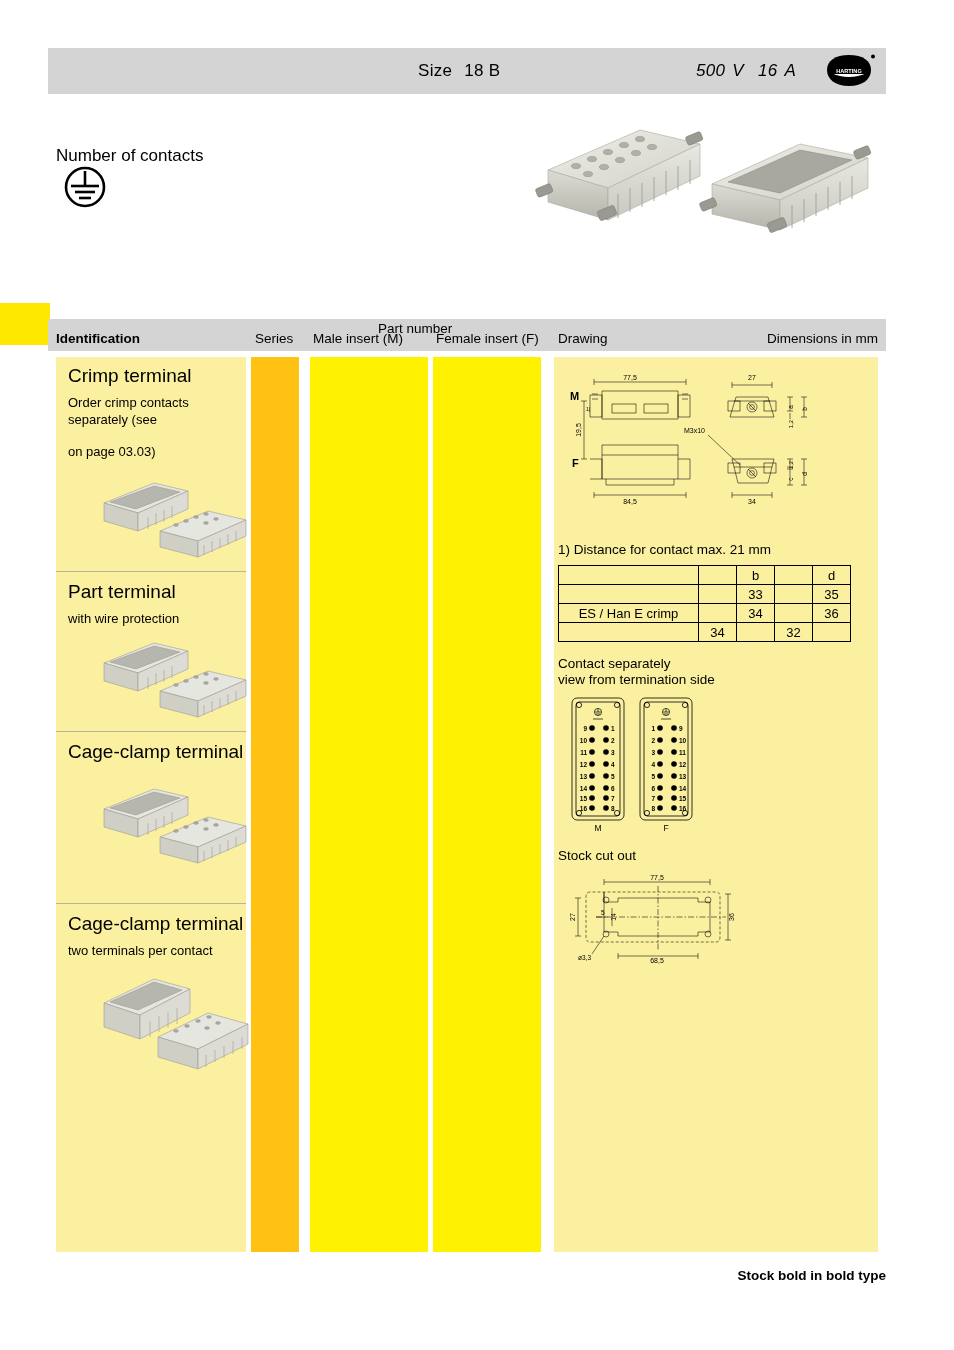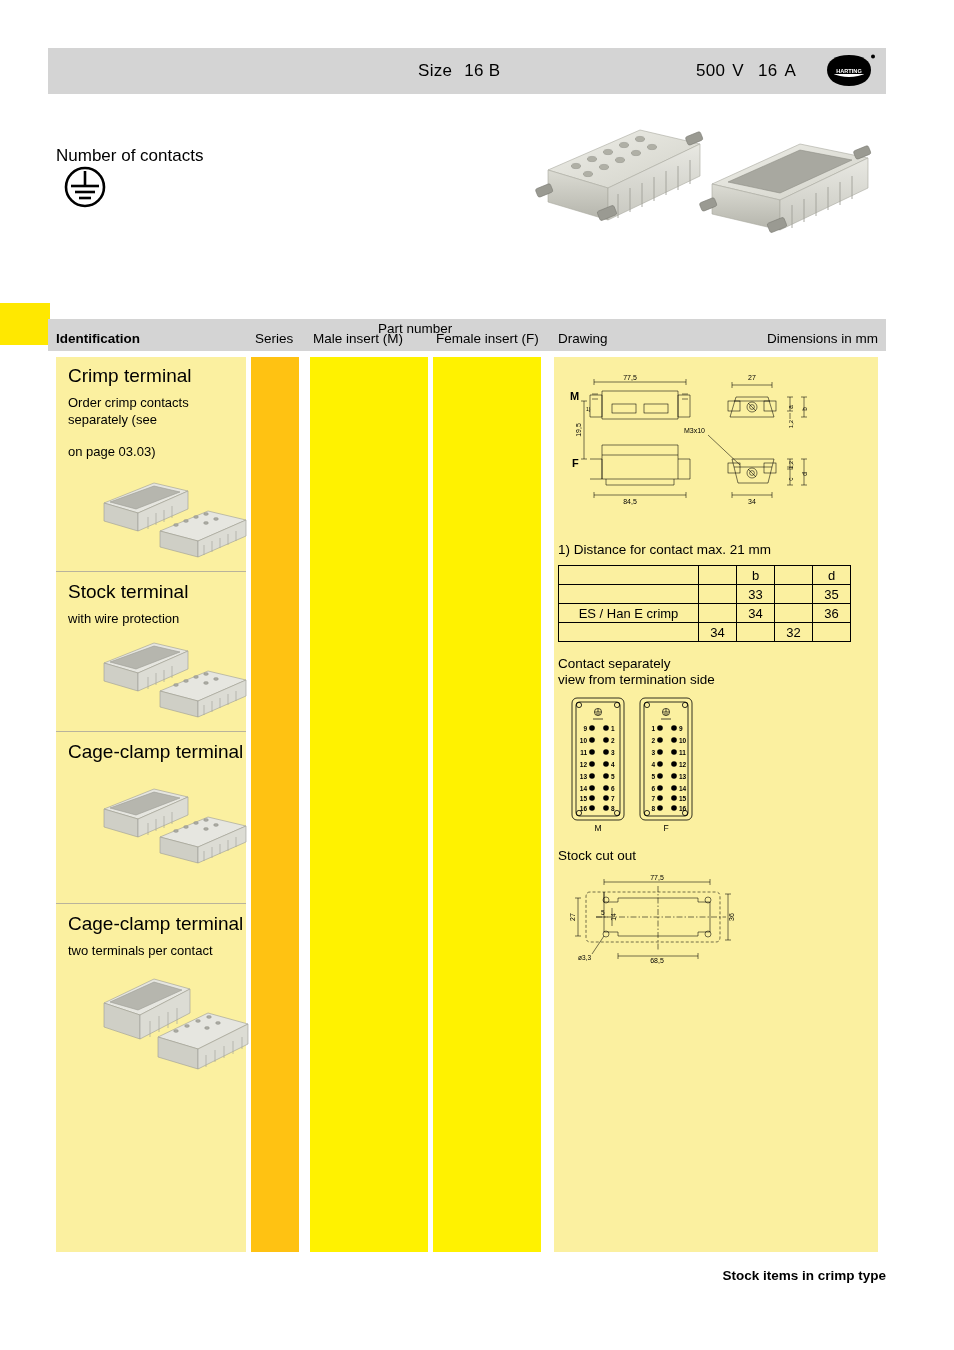--- a/index.html
+++ b/index.html
@@ -20,21 +20,21 @@
     background: #d4d4d4;
     display: flex; align-items: center;
   }
   .hdr-size {
     position: absolute; left: 370px;
     font-size: 17px; letter-spacing: .3px;
   }
   .hdr-size .sp { display: inline-block; width: 12px; }
   .hdr-rating {
     position: absolute; left: 648px;
-    font-size: 17px; letter-spacing: .3px;
+    font-size: 17px; letter-spacing: .3px; font-style: italic;
   }
   .hdr-rating .sp { display: inline-block; width: 7px; }
   .harting-logo {
     position: absolute; right: 8px; top: 5px;
     width: 58px; height: 36px;
   }
 
   
   .noc-label {
     position: absolute; left: 56px; top: 146px;
@@ -125,21 +125,21 @@
   .footer-note {
     position: absolute; right: 68px; top: 1268px;
     font-size: 13.5px; font-weight: bold;
   }
 </style>
 </head>
 <body>
 
 <div class="header-bar">
   <div class="hdr-size">
-    <span>Size</span><span class="sp"></span><span>16 B</span>
+    <span>Size</span><span class="sp"></span><span>18 B</span>
   </div>
   <div class="hdr-rating">
     <span>500</span><span class="sp"></span><span>V</span><span class="sp"></span><span class="sp"></span><span>16</span><span class="sp"></span><span>A</span>
   </div>
   <svg class="harting-logo" viewBox="0 0 58 36">
     <path d="M29 2 C15 2 7 8 7 17 C7 26 15 33 29 33 C43 33 51 26 51 17 C51 8 43 2 29 2 Z" fill="#000"></path>
     <path d="M11 14 Q29 22 47 14 L47 20 Q29 28 11 20 Z" fill="#fff"></path>
     <rect x="11" y="14" width="36" height="7" fill="#000"></rect>
     <text x="29" y="20.2" font-family="Liberation Sans, sans-serif" font-size="5.6" font-weight="bold" fill="#fff" text-anchor="middle">HARTING</text>
     <circle cx="53" cy="3.5" r="2" fill="#000"></circle>
@@ -286,21 +286,21 @@
         <line x1="76" y1="31" x2="76" y2="43"></line>
       <line x1="108" y1="70" x2="108" y2="80"></line>
         <line x1="116" y1="66" x2="116" y2="77"></line>
       <line x1="124" y1="63" x2="124" y2="73"></line>
         <line x1="132" y1="59" x2="132" y2="70"></line>
       <line x1="140" y1="56" x2="140" y2="66"></line>
     </g>
   </svg>
 
   <div class="row-label" style="top:224px;">
-    <div class="row-title">Stock terminal</div>
+    <div class="row-title">Part terminal</div>
     <div class="row-sub">with wire protection</div>
   </div>
   <svg class="thumb" style="top:278px;" viewBox="0 0 170 86">
     <g stroke="#9c9c94" stroke-width="0.6">
       <polygon points="8,28 58,8 92,16 42,38" fill="#e6e6e0"></polygon>
       <polygon points="14,27 58,11 84,17 40,34" fill="#b6b6ae"></polygon>
       <polygon points="8,28 42,38 42,56 8,46" fill="#cfcfc6"></polygon>
       <polygon points="42,38 92,16 92,34 42,56" fill="#dcdcd4"></polygon>
       <polygon points="64,56 112,36 150,45 102,66" fill="#e6e6e0"></polygon>
       <polygon points="64,56 102,66 102,82 64,72" fill="#cfcfc6"></polygon>
@@ -679,13 +679,13 @@
         <text x="166" y="49" transform="rotate(-90 166 49)" text-anchor="middle">36</text>
         <text x="33" y="47" font-size="6.5">5</text>
         <text x="48" y="49" transform="rotate(-90 48 49)" text-anchor="middle" font-size="6.5">14</text>
         <text x="10" y="92" font-size="6.5">ø3,3</text>
       </g>
     </svg>
 
   </div>
 </div>
 
-<div class="footer-note">Stock items in crimp type</div>
+<div class="footer-note">Stock bold in bold type</div>
 
 </body></html>

